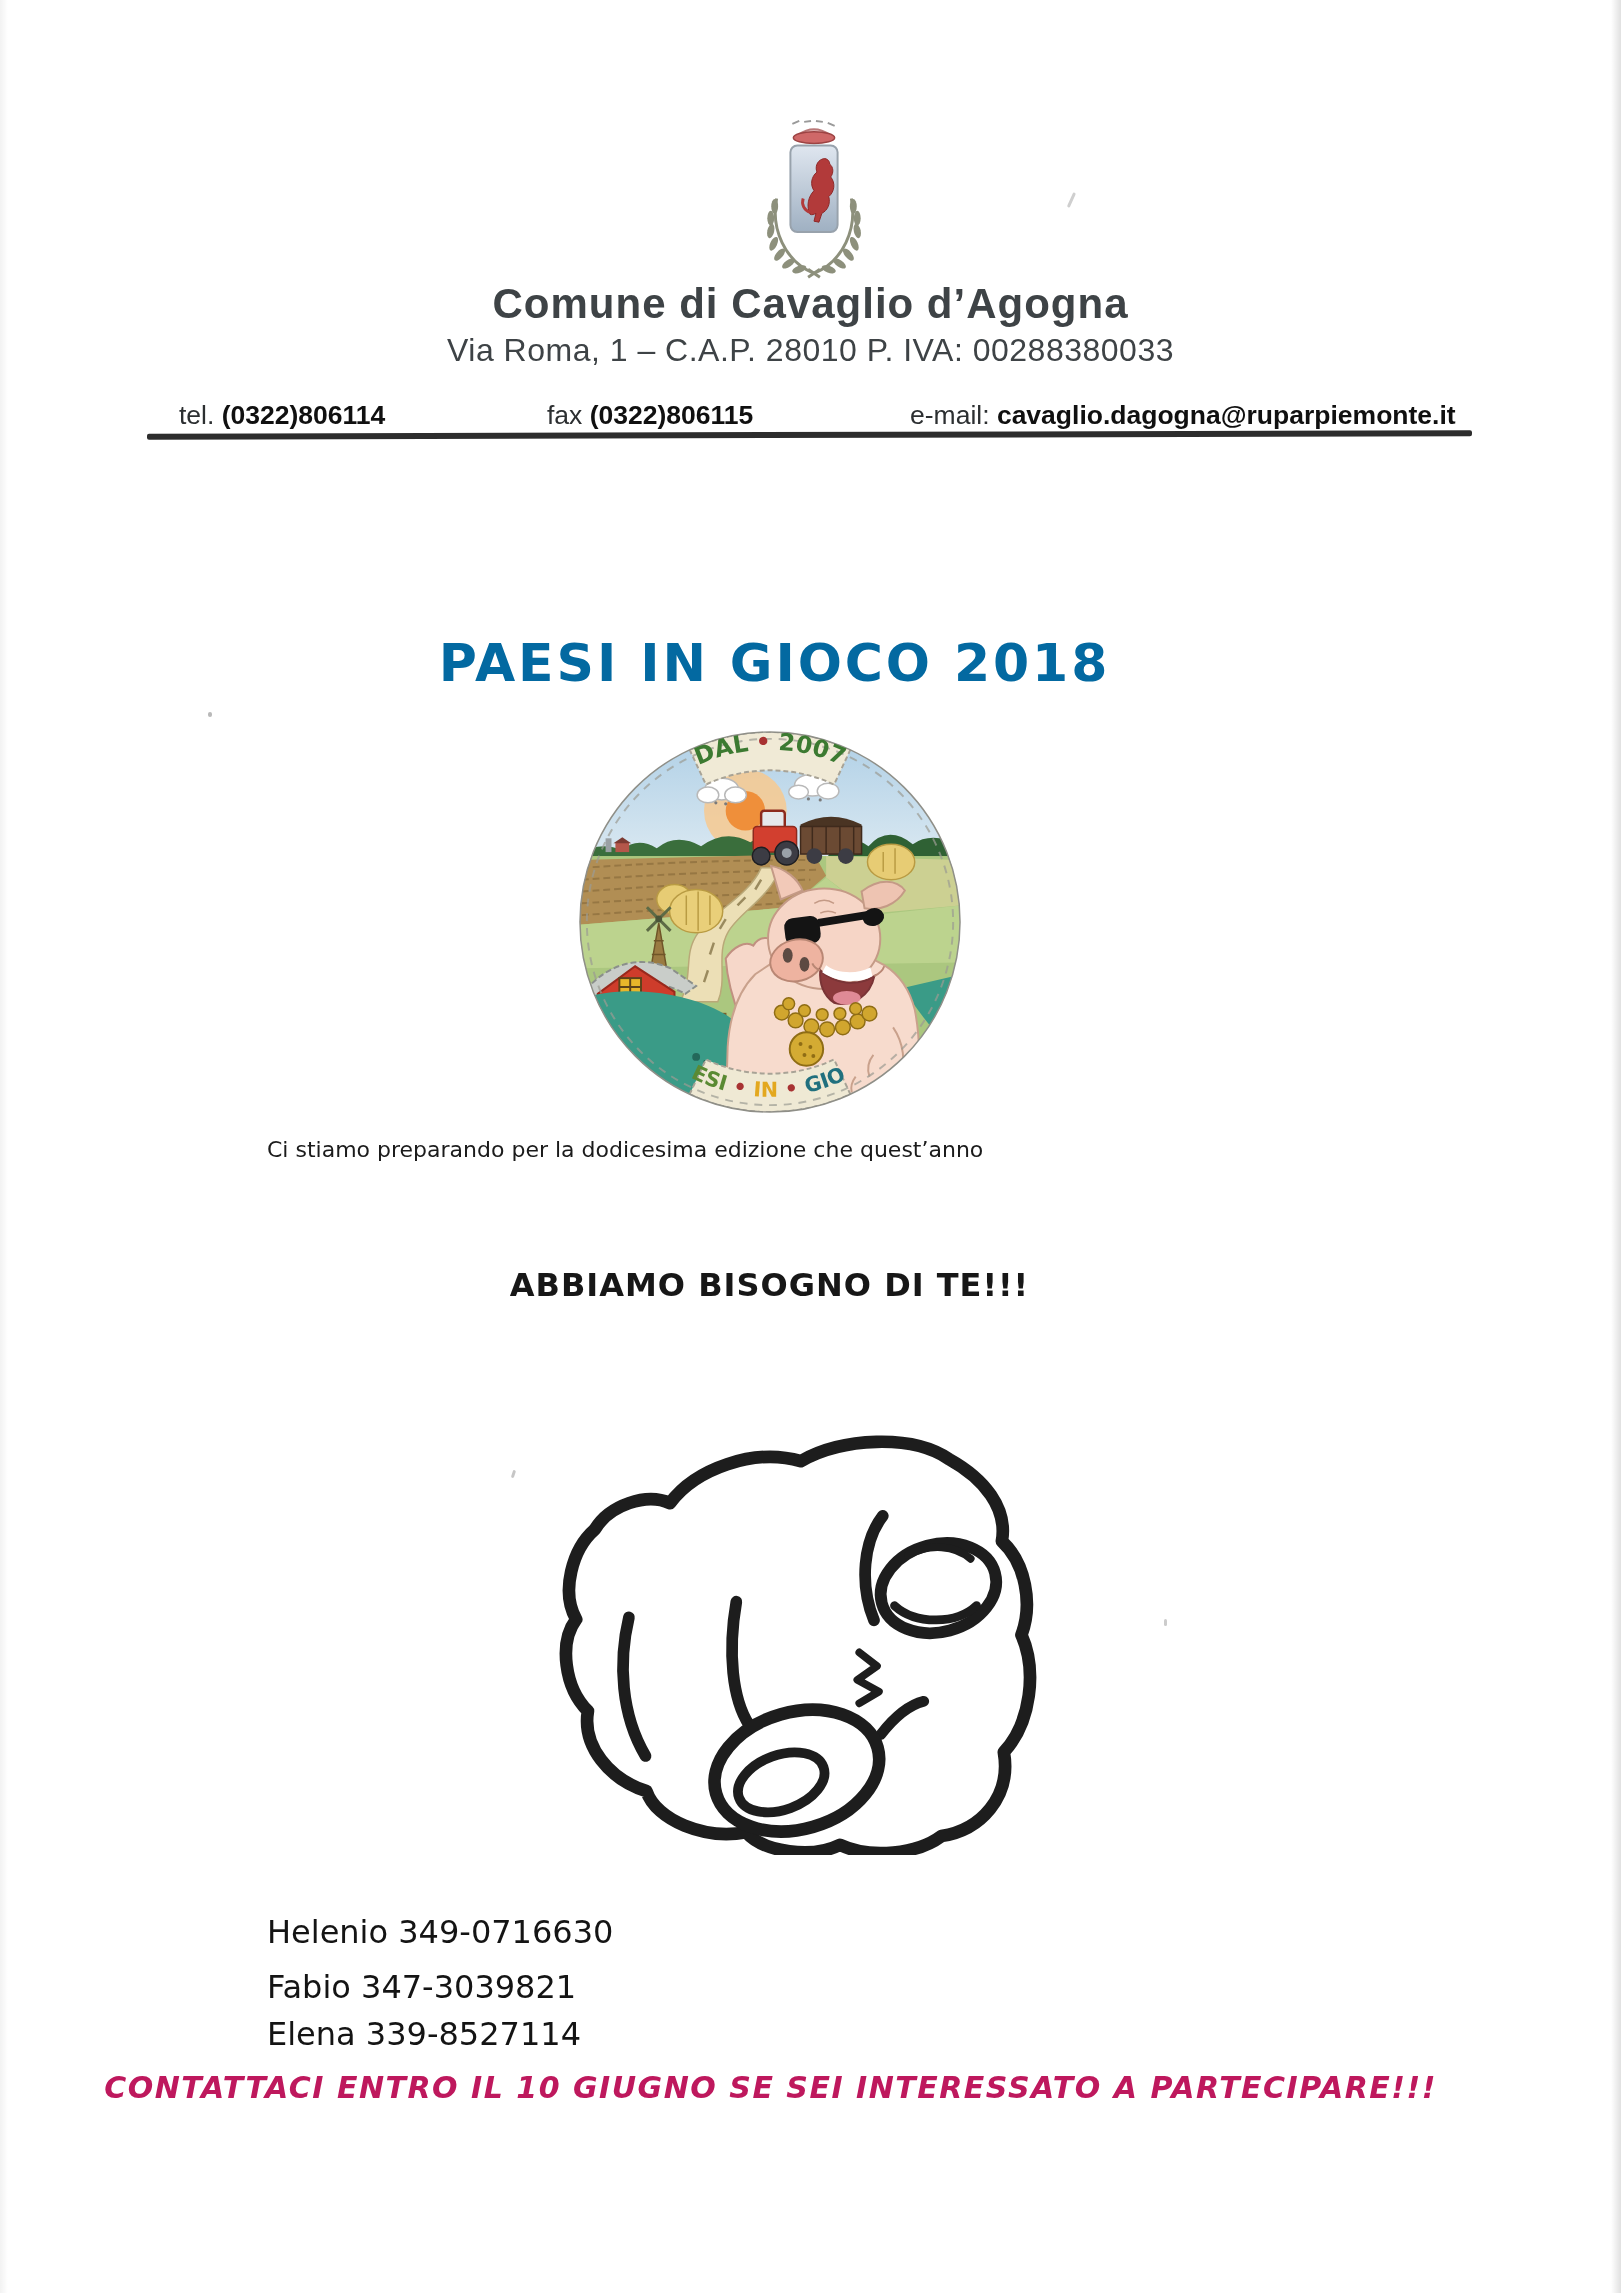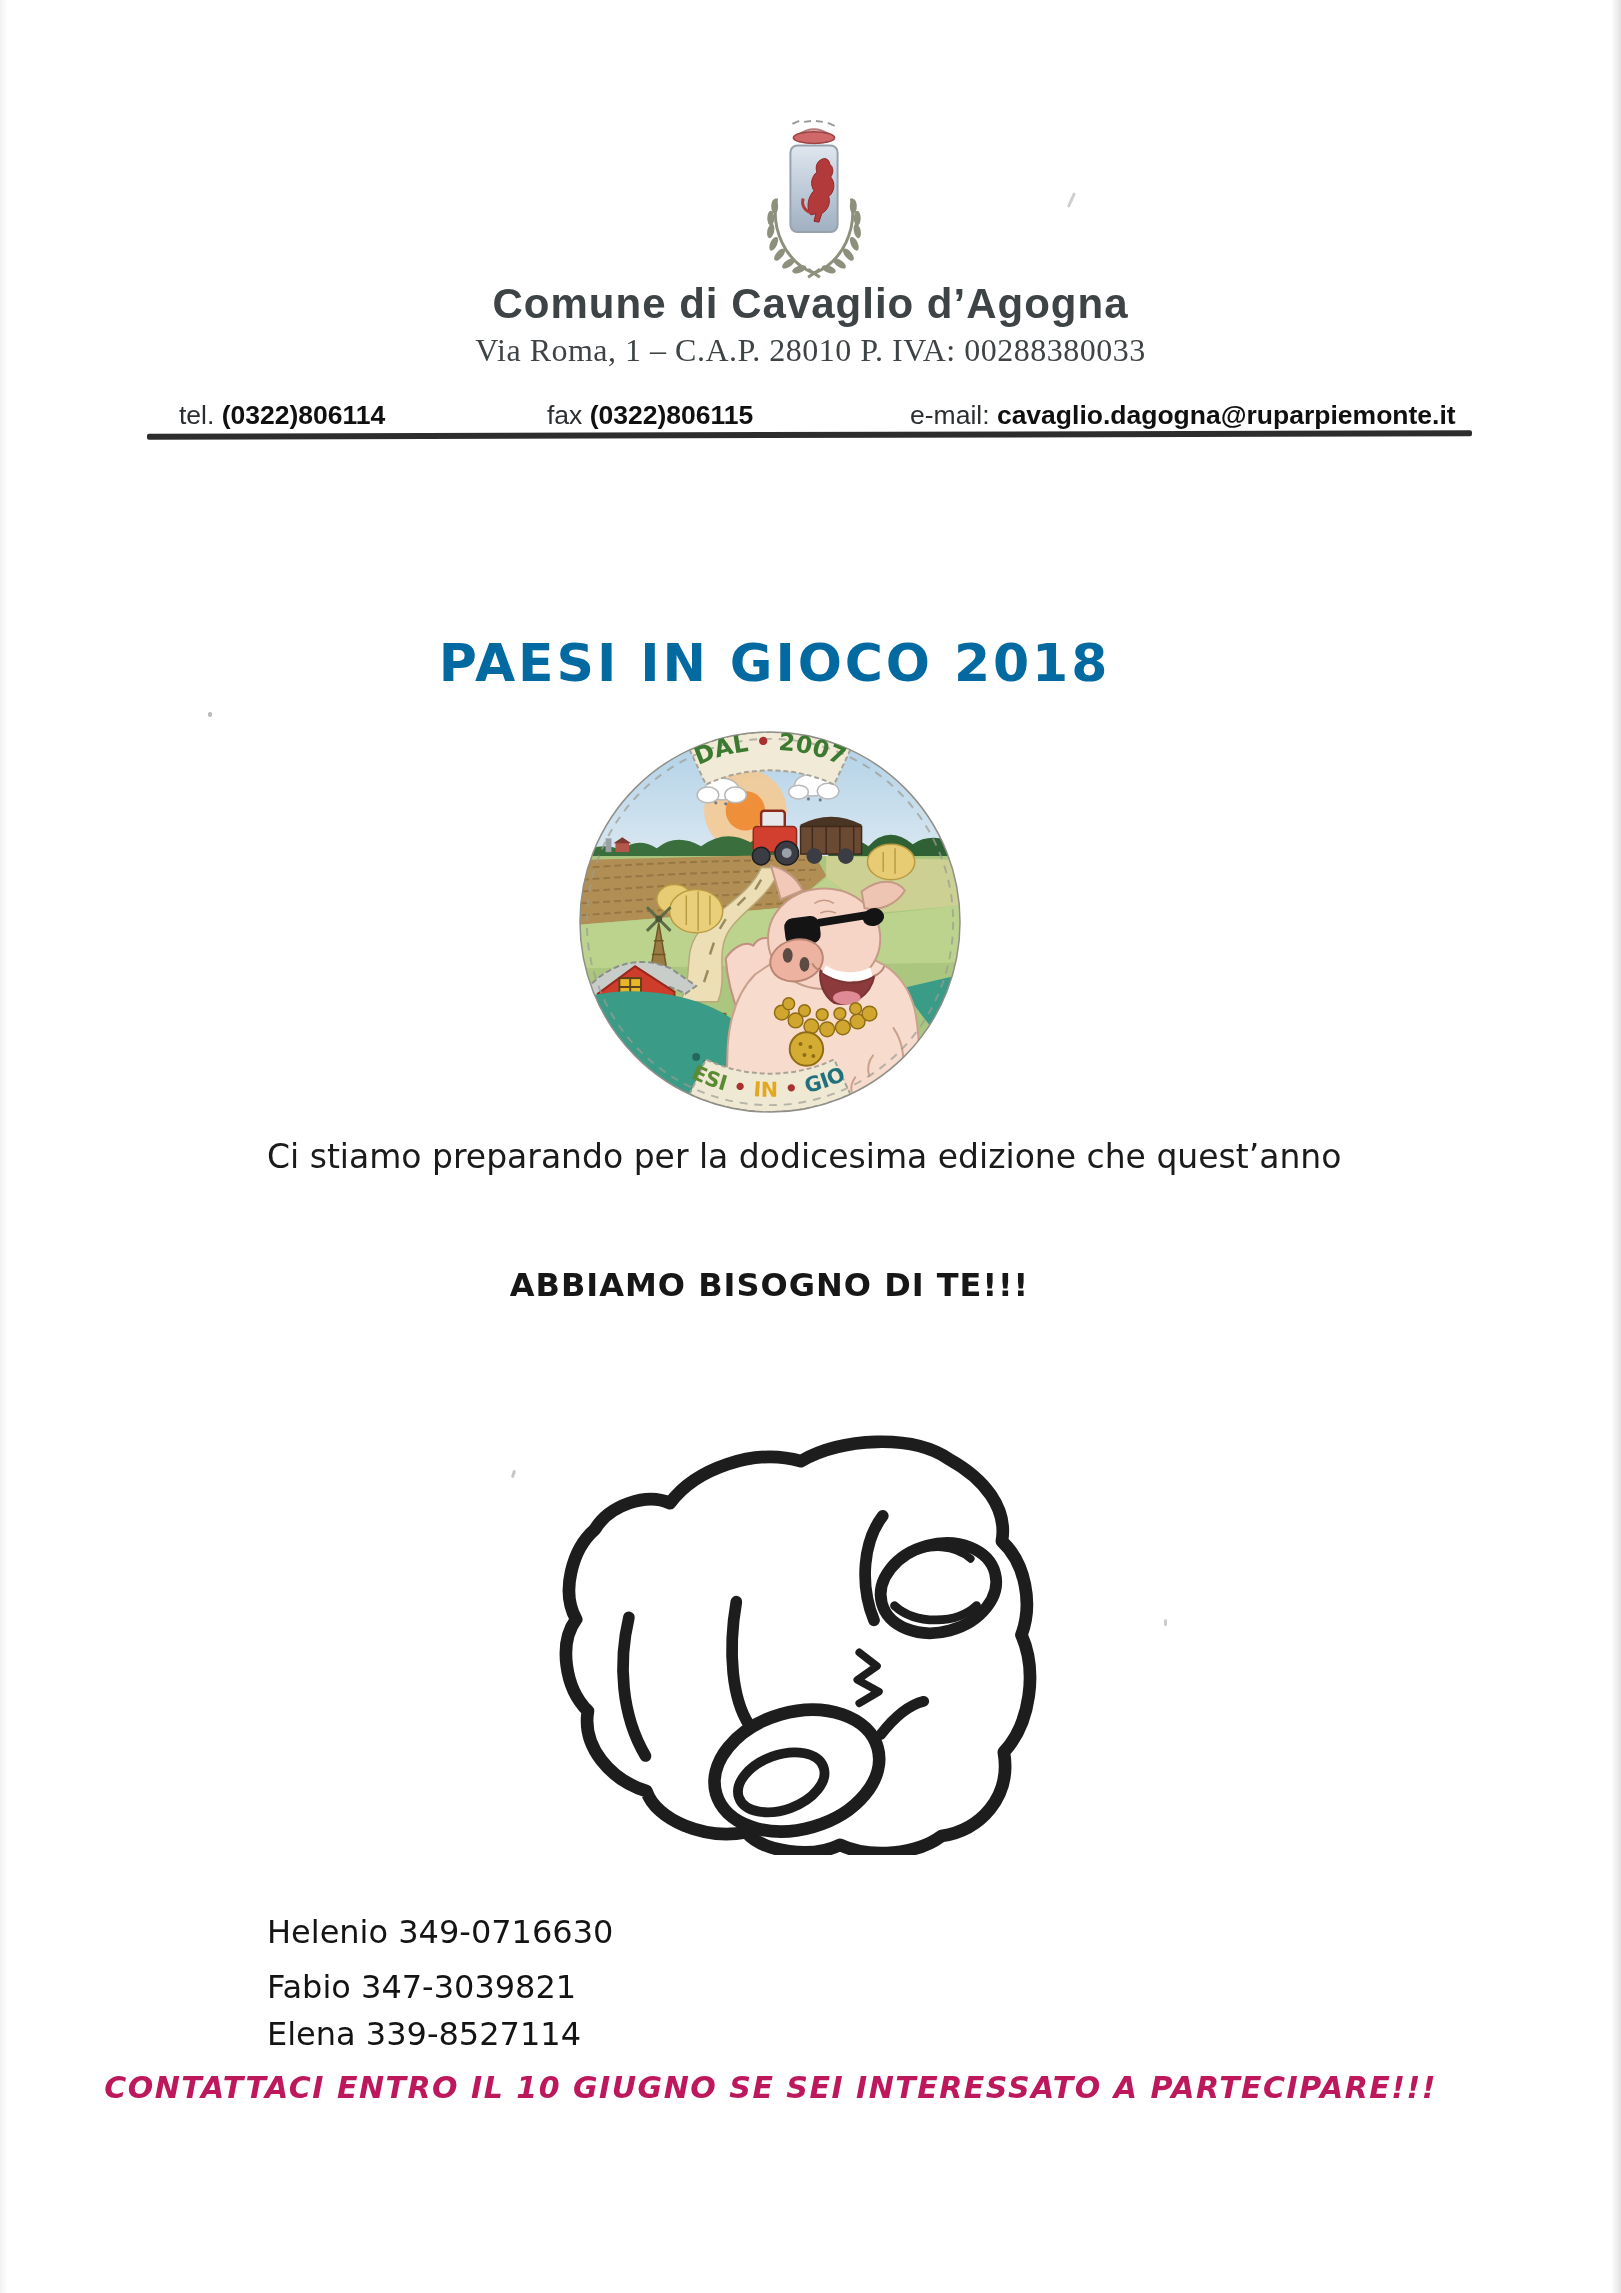--- a/index.html
+++ b/index.html
@@ -9,41 +9,41 @@
     font-family:"DejaVu Sans",sans-serif;color:#1b1b1b;
   }
   
   .org-name{
     position:absolute;left:0;top:280px;width:1621px;text-align:center;
     font-family:"Liberation Sans",sans-serif;font-weight:bold;font-size:42px;
     letter-spacing:1px;color:#3e4346;
   }
   .org-address{
     position:absolute;left:0;top:332px;width:1621px;text-align:center;
-    font-family:Liberation Serif, serif;font-size:32px;
+    font-family:Liberation Sans, sans-serif;font-size:32px;
     letter-spacing:0.5px;color:#3e4346;
   }
   .contact-row{position:absolute;left:0;top:400px;width:1621px;height:33px;
     font-family:"Liberation Sans",sans-serif;font-size:26.5px;color:#2c2f31;}
   .contact-item{position:absolute;white-space:nowrap;}
   .contact-item b{color:#101010;font-weight:bold;}
   .c-tel{left:179px;}
   .c-fax{left:547px;}
   .c-mail{left:910px;}
   .divider{
     position:absolute;left:147px;top:432px;width:1325px;height:5.9px;
     background:#2d2d2d;transform:rotate(-0.15deg);border-radius:2px;
   }
   
   .poster-title{
     position:absolute;left:0;top:633px;width:1549px;text-align:center;
     font-weight:bold;font-size:52px;letter-spacing:2.9px;color:#0369a1;
   }
   .logo-wrap{position:absolute;left:578px;top:730px;width:384px;height:384px;}
-  .para-line{position:absolute;left:267px;font-size:33px;color:#1b1b1b;white-space:nowrap;}
+  .para-line{position:absolute;left:267px;font-size:22px;color:#1b1b1b;white-space:nowrap;}
   .pl1{top:1137px;}
   .pl2{top:1189px;}
   .callout{
     position:absolute;left:0;top:1266px;width:1539px;text-align:center;
     font-weight:bold;font-size:32px;letter-spacing:1px;color:#171717;
   }
   .hand-wrap{position:absolute;left:502px;top:1409px;width:537px;height:446px;}
   .participation{position:absolute;left:267px;top:1865px;font-size:29px;white-space:nowrap;color:#181818;}
   .contact-line{position:absolute;left:267px;font-size:32px;color:#141414;white-space:nowrap;}
   .cl1{top:1913px;}

